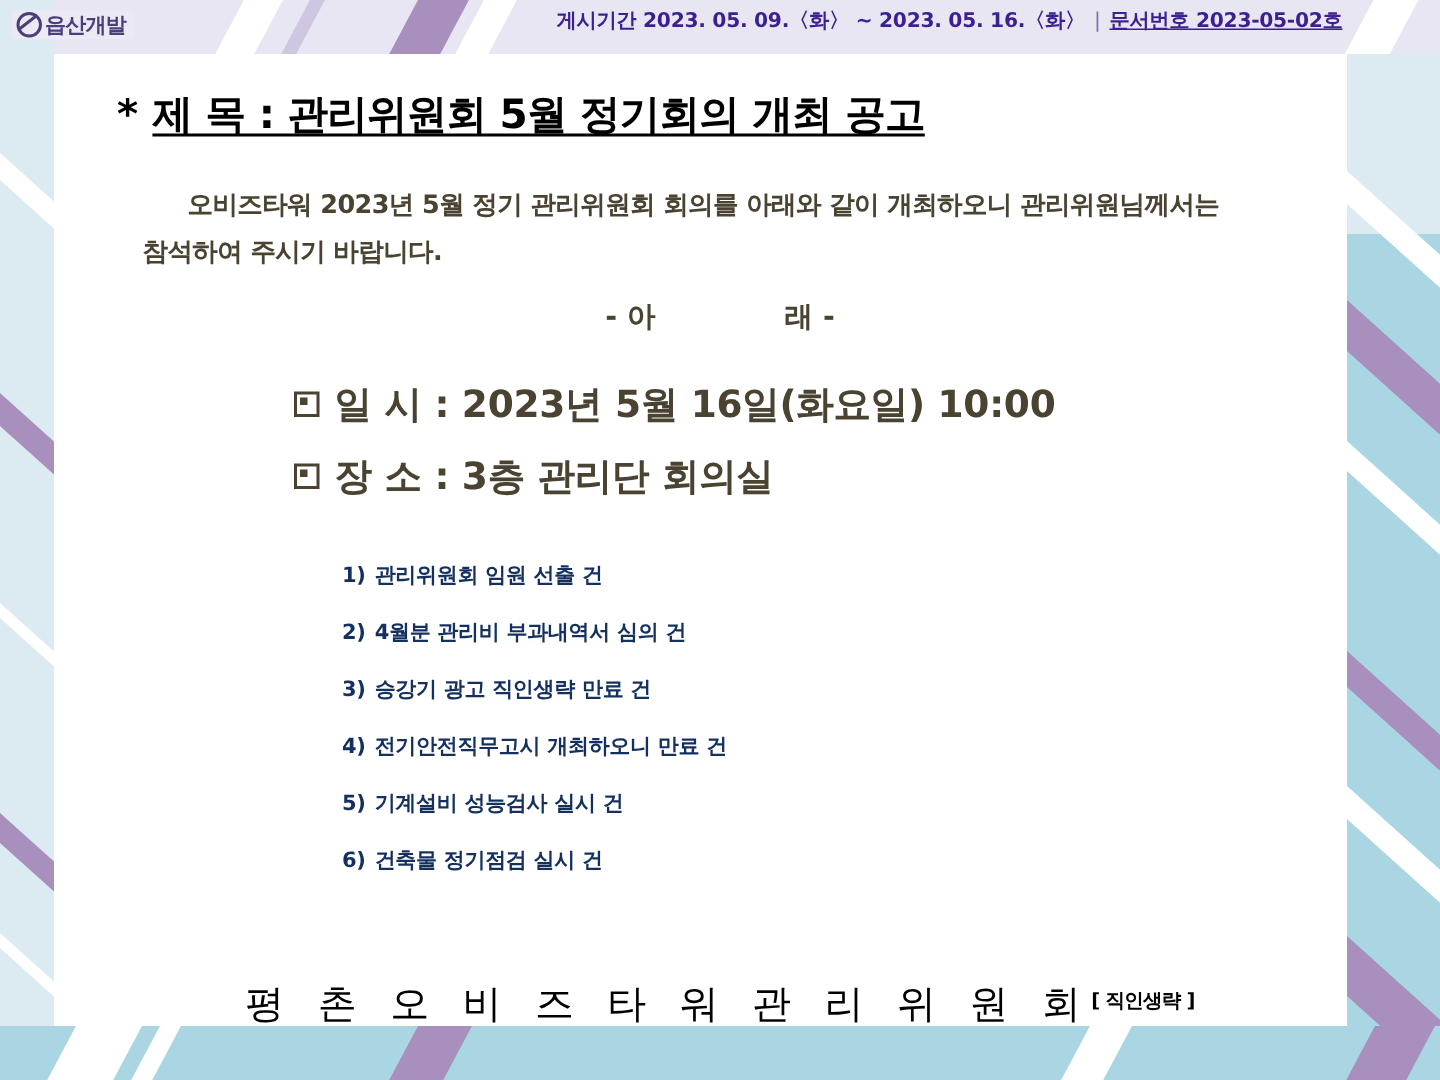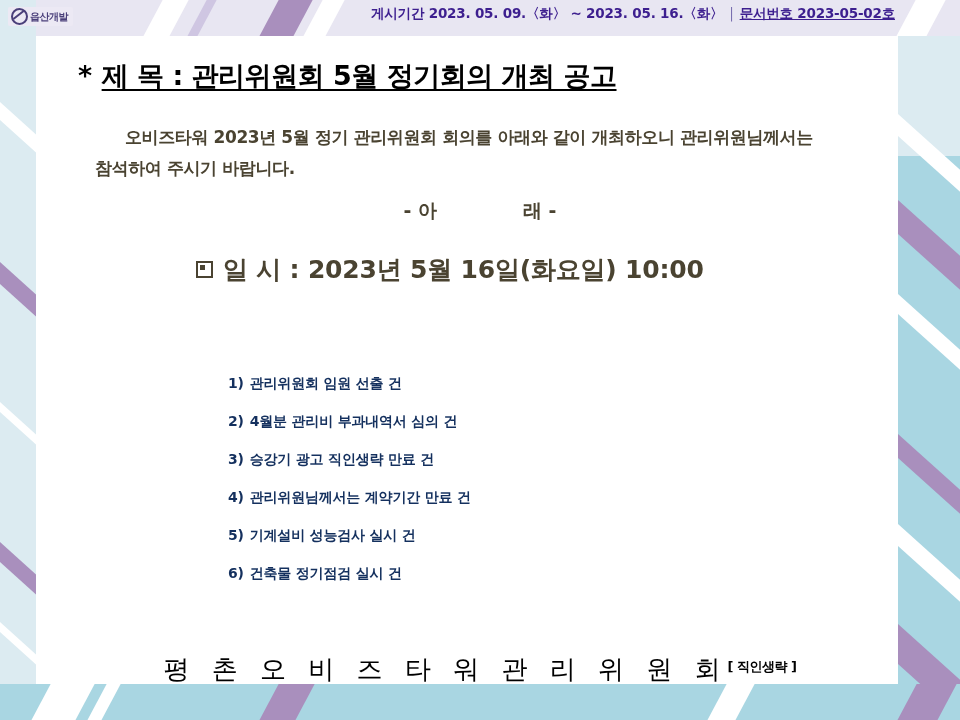--- a/index.html
+++ b/index.html
@@ -95,21 +95,21 @@
   }
   .logo-mark::after {
     content: "";
     position: absolute;
     left: -1px; top: 4px;
     width: 13px; height: 2px;
     background: #4a3f7a;
     transform: rotate(-38deg);
   }
   .logo-text {
-    font-size: 10px;
+    font-size: 14px;
     font-weight: bold;
     color: #4a3f7a;
     letter-spacing: -0.5px;
     line-height: 1;
   }
   .header-meta {
     position: absolute;
     right: 65px; top: 5px;
     font-size: 13.5px;
     font-weight: bold;
@@ -296,34 +296,38 @@
 
   <div class="arae">
     <span>-  아</span><span class="gap"></span><span>래  -</span>
   </div>
 
   <div class="items">
     <div class="item-row">
       <span class="bullet"></span>
       <span>일   시 : 2023년 5월 16일(화요일) 10:00</span>
     </div>
+    <div class="item-row">
+      <span class="bullet"></span>
+      <span>장   소 : 3층 관리단 회의실</span>
+    </div>
   </div>
 
   <div class="agenda">
     <div class="agenda-row">
       <span class="num">1)</span><span>관리위원회 임원 선출 건</span>
     </div>
     <div class="agenda-row">
       <span class="num">2)</span><span>4월분 관리비 부과내역서 심의 건</span>
     </div>
     <div class="agenda-row">
       <span class="num">3)</span><span>승강기 광고 직인생략 만료 건</span>
     </div>
     <div class="agenda-row">
-      <span class="num">4)</span><span>관리위원님께서는 계약기간 만료 건</span>
+      <span class="num">4)</span><span>전기안전직무고시 개최하오니 만료 건</span>
     </div>
     <div class="agenda-row">
       <span class="num">5)</span><span>기계설비 성능검사 실시 건</span>
     </div>
     <div class="agenda-row">
       <span class="num">6)</span><span>건축물 정기점검 실시 건</span>
     </div>
   </div>
 
   <div class="signature">

